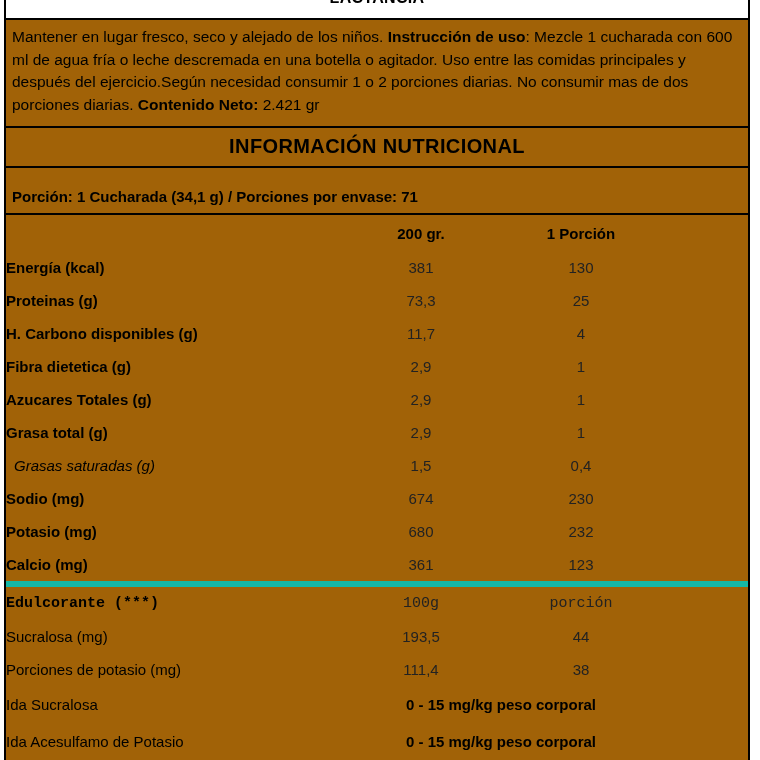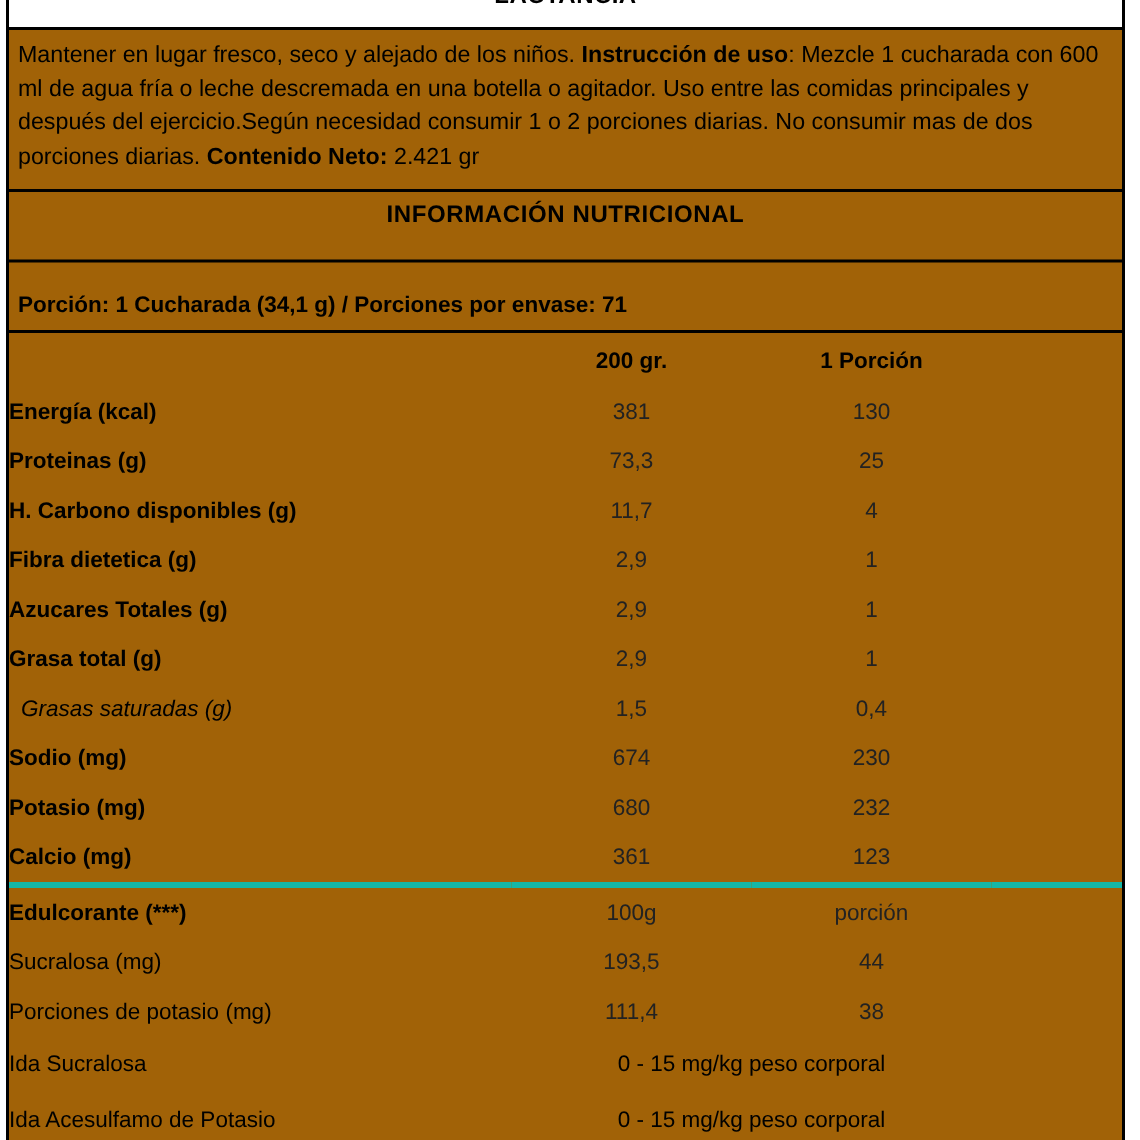--- a/index.html
+++ b/index.html
@@ -70,24 +70,24 @@
     font-size: 15.5px;
     line-height: 22.5px;
     border-bottom: 2px solid #000;
     text-align: left;
   }
   .instructions b { font-weight: bold; }
 
   
   .info-banner {
     text-align: center;
-    font-size: 16px;
+    font-size: 20px;
     font-weight: bold;
     letter-spacing: 0.4px;
-    padding: 7px 0 20px 0;
+    padding: 7px 0 8px 0;
     border-bottom: 2px solid #000;
   }
 
   
   .portion-line {
     font-size: 15px;
     font-weight: bold;
     padding: 20px 6px 8px 6px;
     border-bottom: 2px solid #000;
   }
@@ -126,24 +126,24 @@
     text-align: center;
     font-weight: normal;
     color: #222;
   }
   td.val.hdr {
     font-weight: bold;
     color: #000;
   }
   td.span2 {
     text-align: center;
-    font-weight: normal;
+    font-weight: bold;
   }
   tr.head-row td { height: 36px; }
-  tr.thick-top td { border-top: 4px solid #14b8a6; }
+  tr.thick-top td { border-top: 6px solid #14b8a6; font-family: Liberation Mono, monospace; }
   tr.tall td { height: 37px; }
 
   .bottom-rule {
     border-top: 2px solid #000;
     height: 8px;
   }
 </style>
 </head>
 <body>
 

